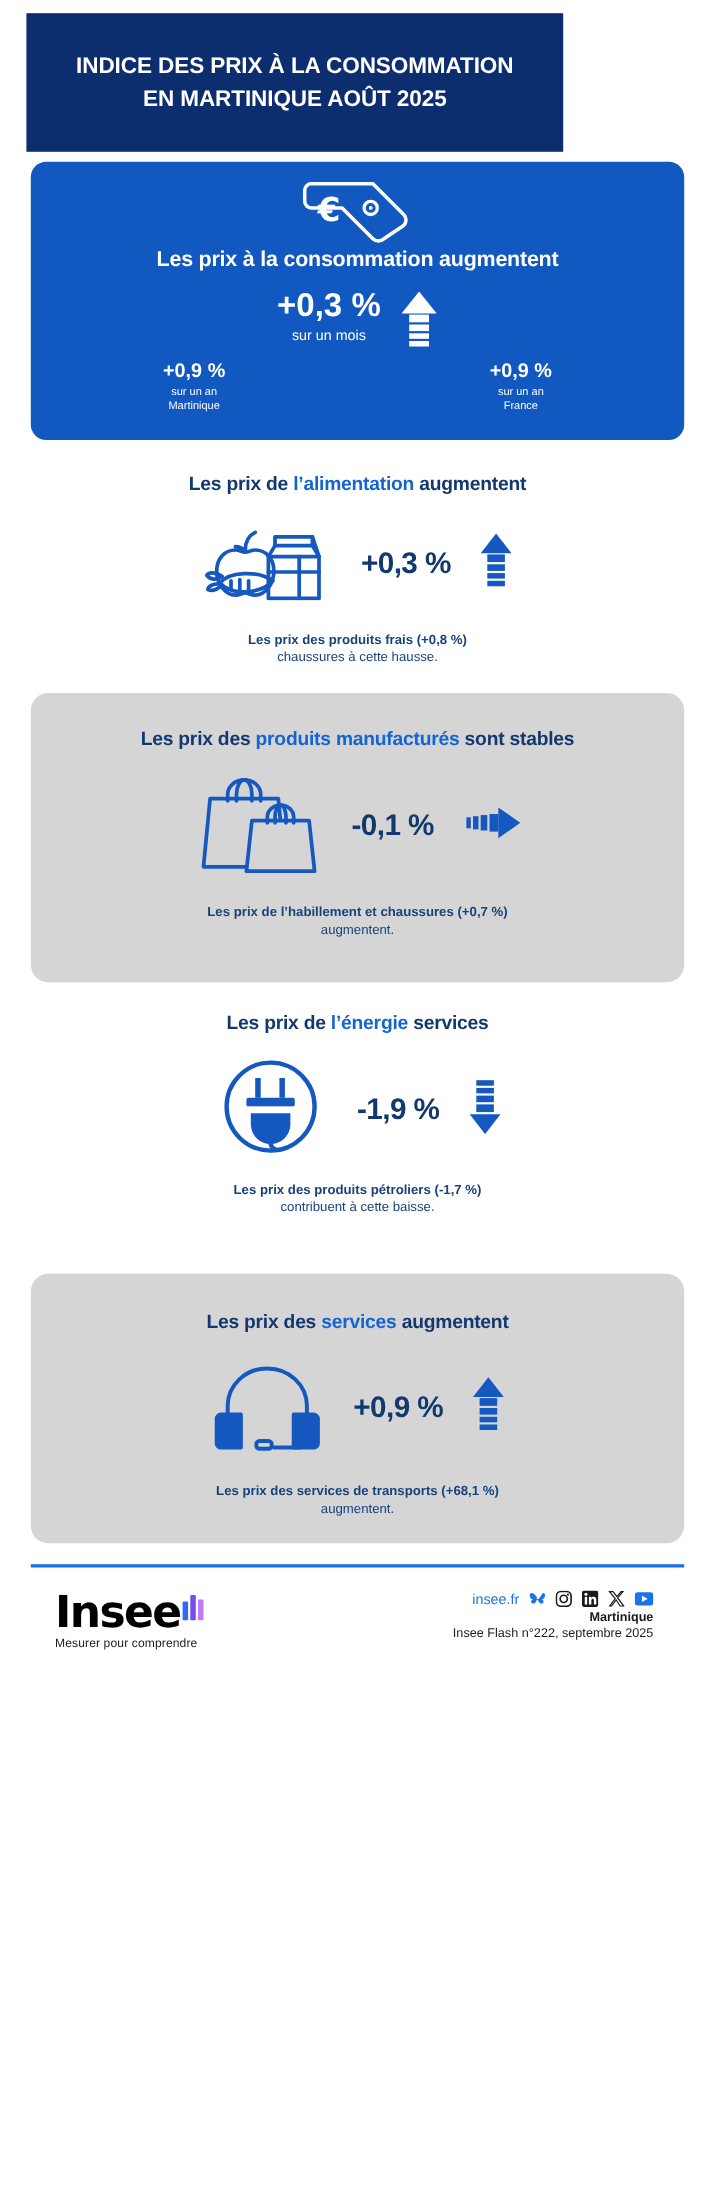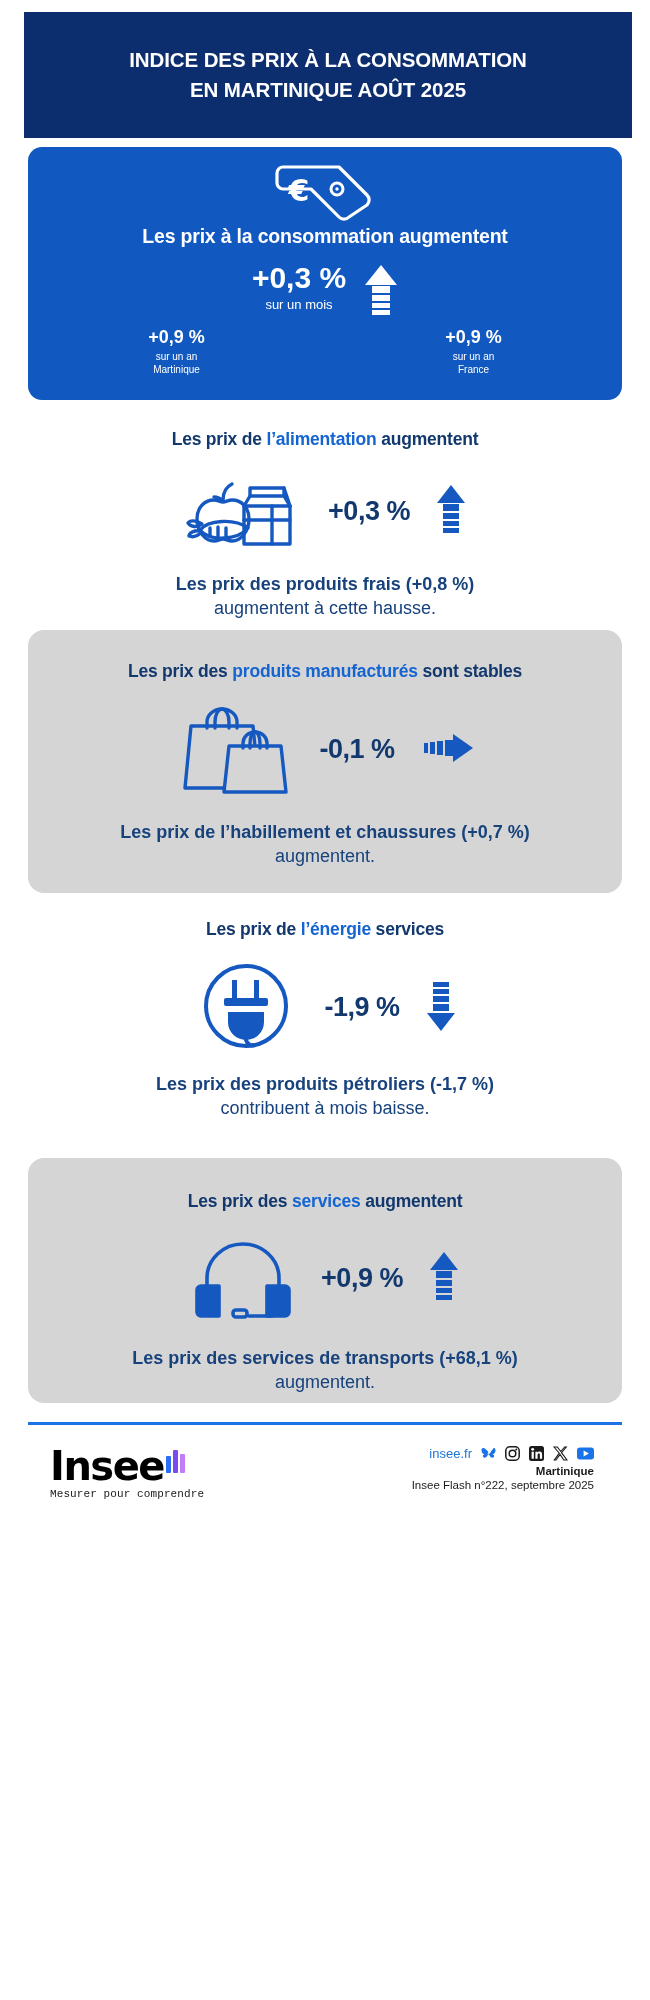--- a/index.html
+++ b/index.html
@@ -14,21 +14,21 @@
     width: 650px;
     height: 2000px;
     background: #fff;
     overflow: hidden;
   }
 
   
   .header {
     position: absolute;
     left: 24px; top: 12px;
-    width: 608px; height: 126px;
+    width: 488px; height: 126px;
     background: #0d2e6e;
     display: flex;
     align-items: center;
     justify-content: center;
   }
   .header-title {
     color: #ffffff;
     font-size: 20.5px;
     font-weight: bold;
     text-align: center;
@@ -114,21 +114,21 @@
     gap: 26px;
   }
   .sec-val {
     font-size: 27px;
     font-weight: bold;
     color: #12386e;
     letter-spacing: -0.5px;
   }
   .sec-note {
     text-align: center;
-    font-size: 18px;
+    font-size: 12px;
     color: #17427c;
     line-height: 1.35;
     padding: 0 30px;
   }
   .sec-note b { font-weight: bold; }
   .sec-note span { font-weight: normal; }
 
   
   #sec-food       { top: 420px; height: 195px; }
   #sec-food .sec-title { margin-top: 8px; }
@@ -175,21 +175,20 @@
     line-height: 0.9;
     letter-spacing: -1.5px;
   }
   .logo-bars { display: flex; align-items: flex-end; gap: 2px; margin-left: 2px; margin-top: 2px; }
   .logo-bars i { display: block; width: 5px; border-radius: 1px; }
   .logo-tag {
     font-size: 11px;
     color: #1b1b1b;
     margin-top: 4px;
     letter-spacing: 0.1px;
-    font-family: Liberation Mono, monospace;
   }
   .foot-right { text-align: right; padding-right: 28px; padding-top: 6px; }
   .foot-top { display: flex; align-items: center; justify-content: flex-end; gap: 9px; }
   .foot-site { font-size: 13px; color: #1f73d6; }
   .soc { display: inline-flex; align-items: center; }
   .foot-region { font-size: 11.5px; font-weight: bold; color: #1b1b1b; margin-top: 4px; }
   .foot-ref { font-size: 11.5px; color: #1b1b1b; margin-top: 2px; }
 </style>
 </head>
 <body>
@@ -280,21 +279,21 @@
           <polygon points="15,0 29,18 1,18" fill="#1558c0"></polygon>
           <rect x="7" y="19" width="16" height="7" fill="#1558c0"></rect>
           <rect x="7" y="28" width="16" height="6" fill="#1558c0"></rect>
           <rect x="7" y="36" width="16" height="5" fill="#1558c0"></rect>
           <rect x="7" y="43" width="16" height="5" fill="#1558c0"></rect>
         </svg>
       </div>
     </div>
     <div class="sec-note">
       <b>Les prix des produits frais (+0,8 %)</b><br>
-      <span>augmentent à cette hausse.</span>
+      <span>chaussures à cette hausse.</span>
     </div>
   </div>
 
   <div class="section gray" id="sec-manu">
     <div class="sec-title">
       <span>Les prix des </span><span class="hl">produits manufacturés</span><span> sont stables</span>
     </div>
     <div class="sec-body">
       <div>
         <svg width="116" height="100" viewBox="0 0 116 100">
@@ -347,21 +346,21 @@
           <rect x="7" y="1" width="16" height="5" fill="#1558c0"></rect>
           <rect x="7" y="8" width="16" height="5" fill="#1558c0"></rect>
           <rect x="7" y="15" width="16" height="6" fill="#1558c0"></rect>
           <rect x="7" y="23" width="16" height="7" fill="#1558c0"></rect>
           <polygon points="15,50 29,32 1,32" fill="#1558c0"></polygon>
         </svg>
       </div>
     </div>
     <div class="sec-note">
       <b>Les prix des produits pétroliers (-1,7 %)</b><br>
-      <span>contribuent à mois baisse.</span>
+      <span>contribuent à cette baisse.</span>
     </div>
   </div>
 
   <div class="section gray" id="sec-services">
     <div class="sec-title">
       <span>Les prix des </span><span class="hl">services</span><span> augmentent</span>
     </div>
     <div class="sec-body">
       <div>
         <svg width="104" height="86" viewBox="0 0 104 86">

